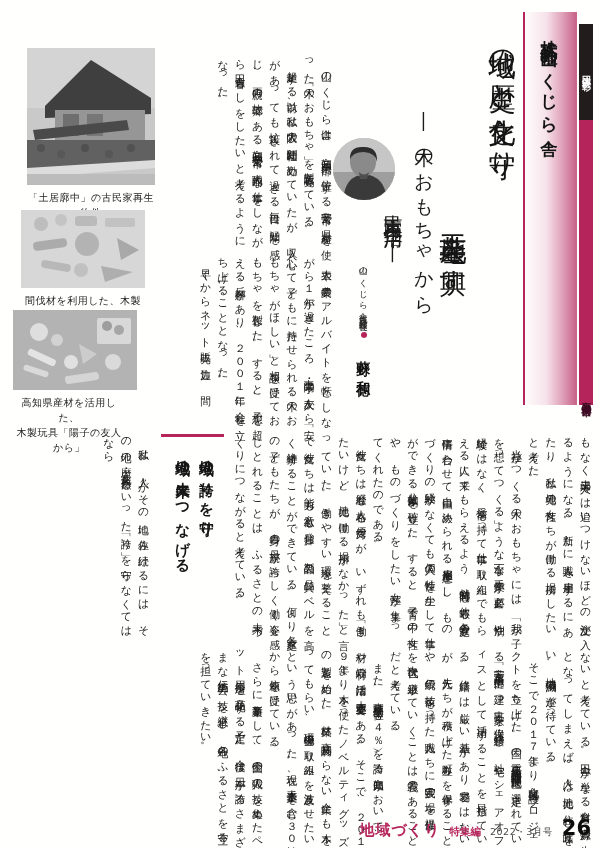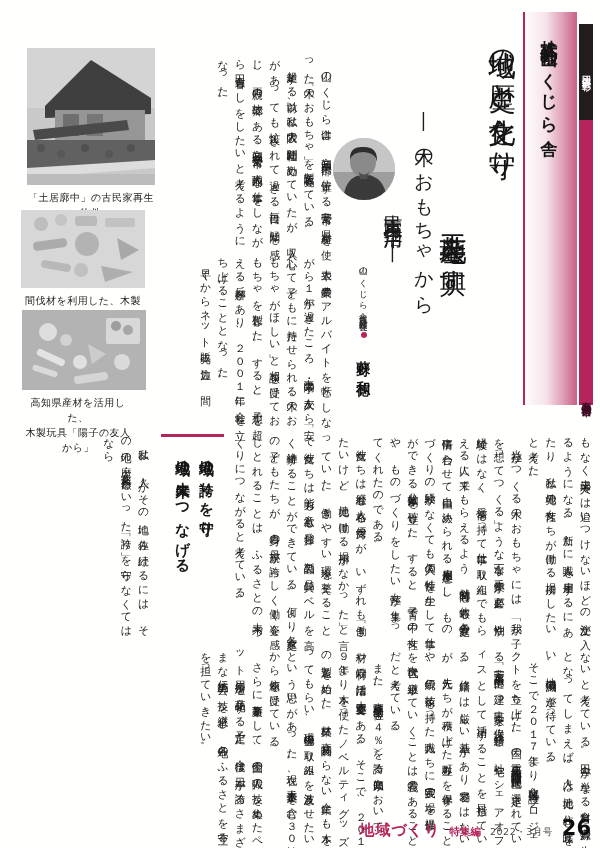--- a/index.html
+++ b/index.html
@@ -58,21 +58,21 @@
   .portrait-cap{writing-mode:vertical-rl;margin:10px auto 0;height:206px;line-height:1.1;}
   .portrait-cap .ttl{font-family:"DejaVu Sans","Liberation Sans",sans-serif;font-size:8.5px;letter-spacing:1.5px;color:#222;}
   .portrait-cap .dot{color:var(--accent);font-size:8px;padding:6px 0;}
   .portrait-cap .nm{font-weight:700;font-size:14px;letter-spacing:2px;color:#111;}
 
   
   figure{margin:0;padding:0;}
   .photo{display:block;background:#dcdcdc;}
   .ph1{position:absolute;left:27px;top:48px;width:128px;}
   .ph2{position:absolute;left:21px;top:210px;width:124px;}
-  .ph3{position:absolute;left:22px;top:310px;width:112px;}
+  .ph3{position:absolute;left:13px;top:310px;width:112px;}
   figcaption{
     font-family:"DejaVu Sans","Liberation Sans",sans-serif;
     font-size:10px;letter-spacing:0.5px;color:#222;text-align:center;margin-top:5px;line-height:1.5;
   }
 
   
   .body-block{
     writing-mode:vertical-rl;text-align:justify;color:#191919;
     font-size:10.8px;line-height:1.6;letter-spacing:1.2px;
   }

